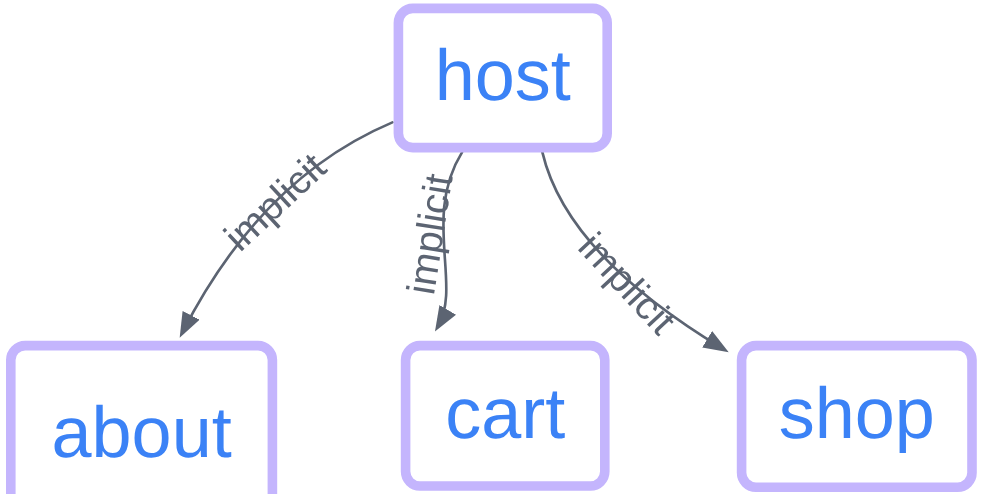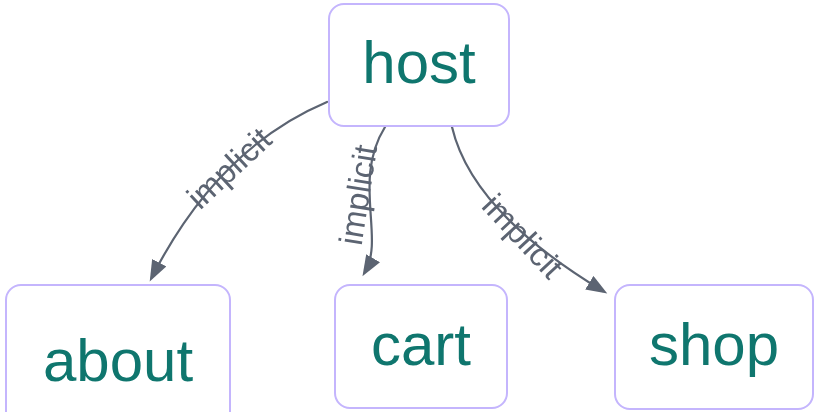--- a/index.html
+++ b/index.html
@@ -30,26 +30,26 @@
   }
   .edge-label {
     font-family: "Liberation Sans", sans-serif;
     font-size: 33px;
     fill: #5c6472;
   }
   .node {
     position: absolute;
     box-sizing: border-box;
     background: #ffffff;
-    border: 2px solid #c4b5fd;
+    border: 8px solid #c4b5fd;
     border-radius: 16px;
     display: flex;
     align-items: center;
     justify-content: center;
-    color: #0f766e;
+    color: #3b82f6;
     font-size: 60px;
     line-height: 1;
     user-select: none;
   }
   .node span { transform: translateY(-2px); }
 </style>
 </head>
 <body>
 
 <div class="stage">

